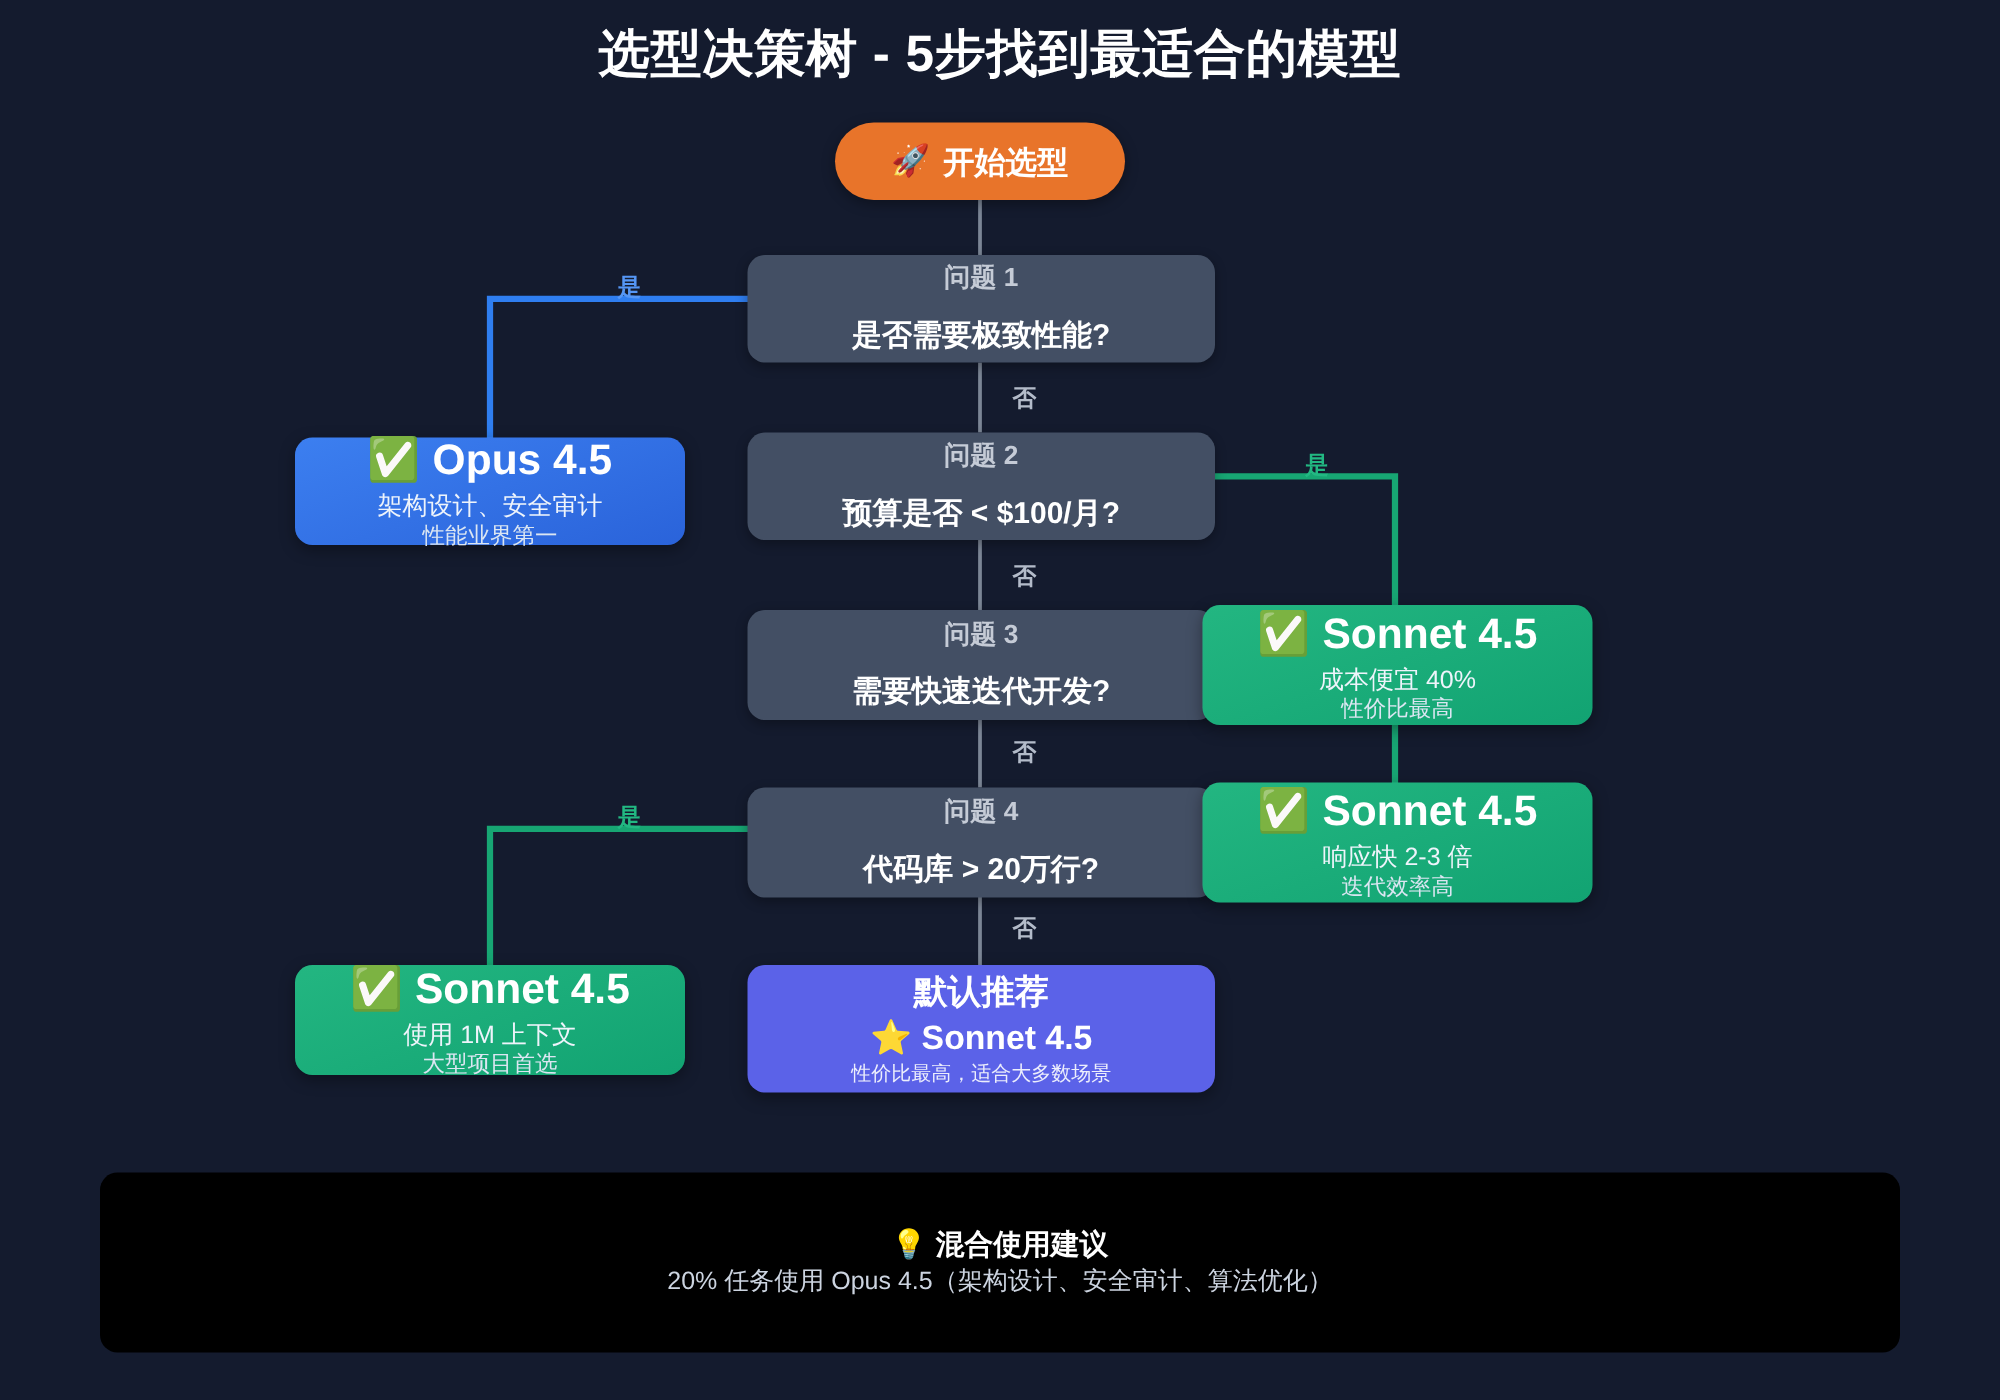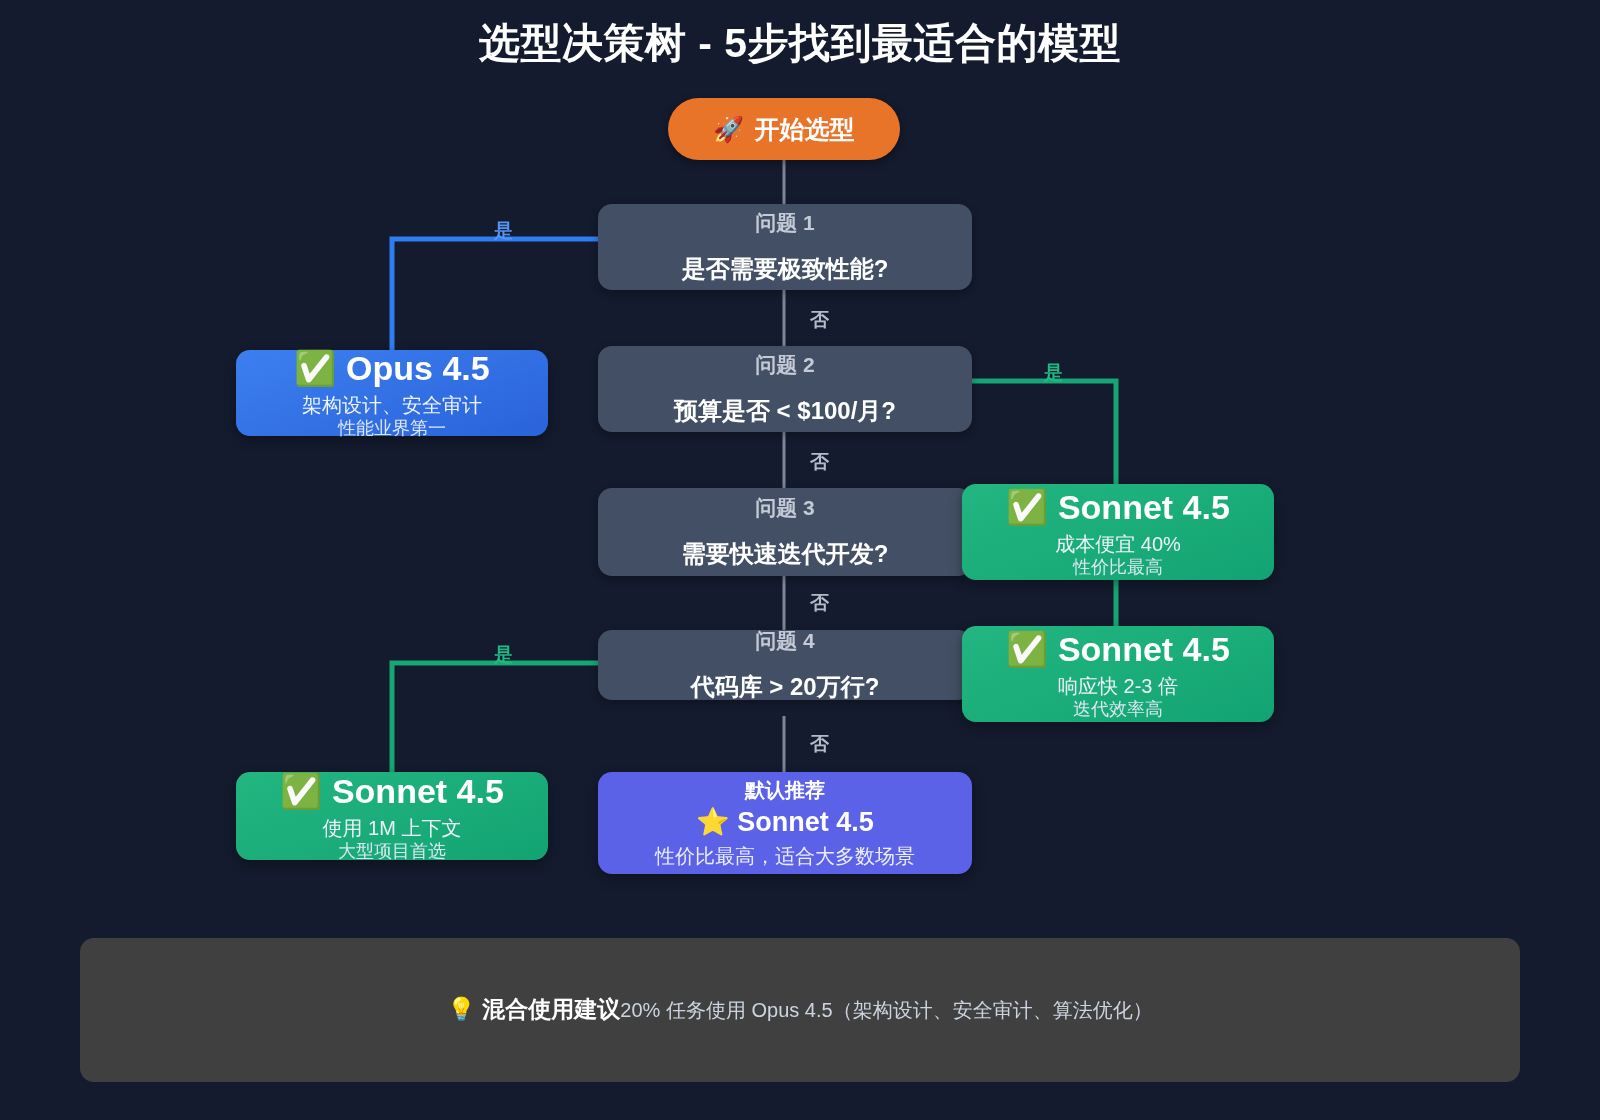--- a/index.html
+++ b/index.html
@@ -106,35 +106,35 @@
 
   .opus-node   { background: linear-gradient(160deg,#3c7ff0 0%,#2a63da 100%); }
   .sonnet-node { background: linear-gradient(160deg,#23b681 0%,#12a372 100%); }
 
   
   .default-node {
     background: #5b62e8;
     box-shadow: 0 4px 13px rgba(0,0,0,0.35);
   }
   .default-node .d-kicker {
-    font-size: 20px;
+    font-size: 27px;
     font-weight: bold;
     color: #ffffff;
     line-height: 1.35;
   }
   .default-node .d-title {
     font-size: 27px;
     font-weight: bold;
     color: #ffffff;
     line-height: 1.3;
     margin-top: 1px;
     white-space: nowrap;
   }
   .default-node .d-sub {
-    font-size: 20px;
+    font-size: 16px;
     color: #eceefc;
     line-height: 1.3;
     margin-top: 2px;
   }
 
   
   .edge-label {
     position: absolute;
     font-size: 19px;
     font-weight: bold;
@@ -145,24 +145,24 @@
   .lbl-yes-blue  { color: #5596f5; }
   .lbl-yes-green { color: #22b882; }
 
   
   .footer {
     position: absolute;
     left: 80px;
     top: 938px;
     width: 1440px;
     height: 144px;
-    background: #404040;
+    background: #000000;
     border-radius: 14px;
     display: flex;
-    flex-direction: row;
+    flex-direction: column;
     align-items: center;
     justify-content: center;
     text-align: center;
   }
   .footer .f-title {
     font-size: 23px;
     font-weight: bold;
     color: #ffffff;
     line-height: 1.35;
   }
@@ -221,21 +221,21 @@
   <div class="node question-node" style="left:598px; top:346px; width:374px; height:86px;">
     <div class="q-id">问题 2</div>
     <div class="q-text">预算是否 &lt; $100/月?</div>
   </div>
 
   <div class="node question-node" style="left:598px; top:488px; width:374px; height:88px;">
     <div class="q-id">问题 3</div>
     <div class="q-text">需要快速迭代开发?</div>
   </div>
 
-  <div class="node question-node" style="left:598px; top:630px; width:374px; height:70px;">
+  <div class="node question-node" style="left:598px; top:630px; width:374px; height:88px;">
     <div class="q-id">问题 4</div>
     <div class="q-text">代码库 &gt; 20万行?</div>
   </div>
 
   <div class="node result-node opus-node" style="left:236px; top:350px; width:312px; height:86px;">
     <div class="r-title">
       <span>✅</span>
       <span>Opus 4.5</span>
     </div>
     <div class="r-line1">架构设计、安全审计</div>

